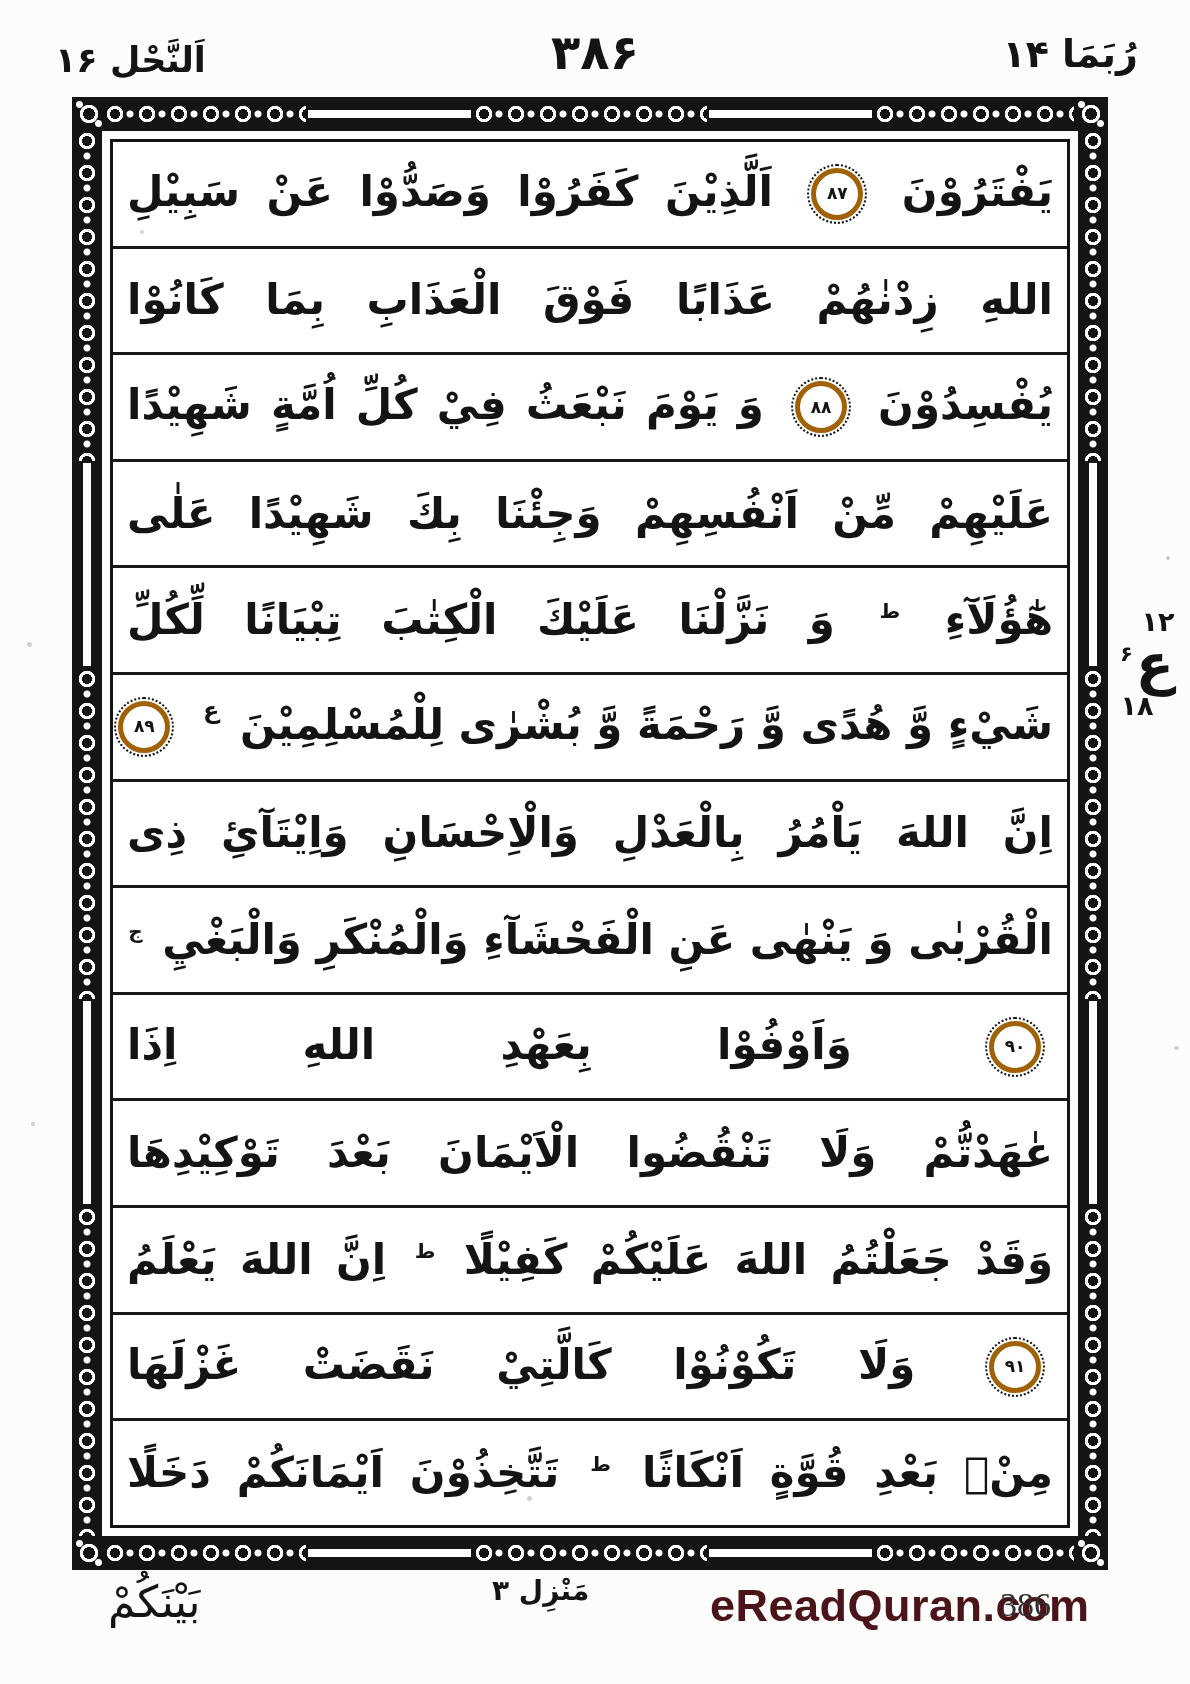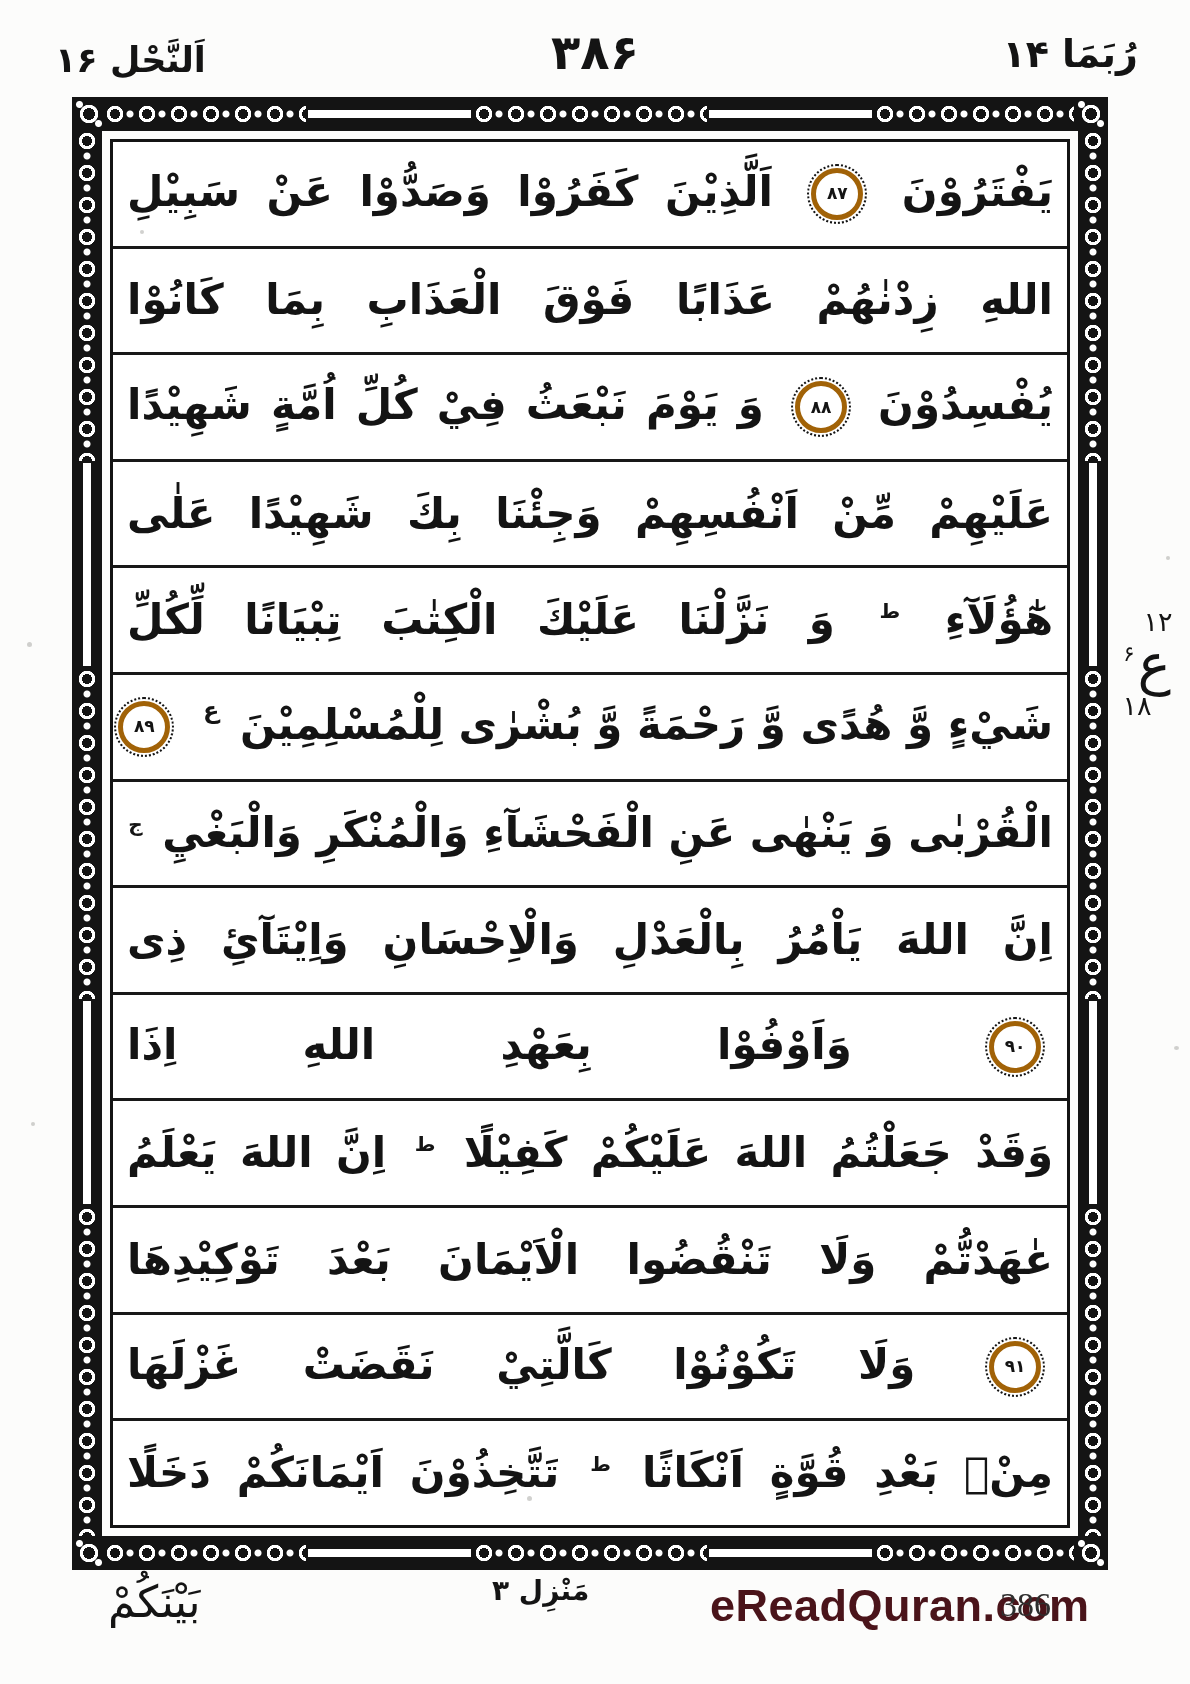--- a/index.html
+++ b/index.html
@@ -55,21 +55,21 @@
   .ayah{display:inline-flex;align-items:center;justify-content:center;
     width:42px;height:42px;border:5px solid #a16207;border-radius:50%;
     outline:2px dotted #141414;outline-offset:2px;
     vertical-align:middle;margin:0 12px;background:#fff;}
   .ayah-num{font-size:17px;font-weight:700;line-height:1;}
   .stop{display:inline-block;font-size:20px;position:relative;top:-16px;margin:0 5px;}
   .ruku-sign{display:inline-block;font-size:24px;position:relative;top:-20px;margin:0 6px;}
 
   
   .ruku-margin{position:absolute;left:1112px;top:608px;width:70px;text-align:center;
-    font-weight:400;direction:rtl;}
+    font-weight:700;direction:rtl;}
   .rm-top{font-size:27px;line-height:1;padding-left:22px;}
   .rm-mid{display:flex;direction:rtl;align-items:center;justify-content:center;gap:3px;margin-top:2px;}
   .rm-ain{font-size:56px;line-height:.95;}
   .rm-side{font-size:21px;position:relative;top:-10px;}
   .rm-bottom{font-size:27px;line-height:1;padding-right:20px;margin-top:2px;}
 
   
   .catchword{position:absolute;left:108px;top:1576px;font-size:44px;font-weight:400;direction:rtl;}
   .manzil{position:absolute;left:492px;top:1574px;font-size:28px;font-weight:700;direction:rtl;text-align:right;}
   .watermark{position:absolute;left:710px;top:1580px;font-size:45px;font-weight:700;
@@ -140,35 +140,35 @@
       </div>
       <div class="row">
         <div class="line"><span class="qtext">هٰٓؤُلَآءِ</span> <span class="stop">ط</span> <span class="qtext">وَ نَزَّلْنَا عَلَيْكَ الْكِتٰبَ تِبْيَانًا لِّكُلِّ</span> </div>
       </div>
       <div class="row">
         <div class="line"><span class="qtext">شَيْءٍ وَّ هُدًى وَّ رَحْمَةً وَّ بُشْرٰى لِلْمُسْلِمِيْنَ</span> <span class="ruku-sign">ع</span> <span class="ayah">
             <span class="ayah-num">۸۹</span>
           </span> </div>
       </div>
       <div class="row">
-        <div class="line"><span class="qtext">الْقُرْبٰى وَ يَنْهٰى عَنِ الْفَحْشَآءِ وَالْمُنْكَرِ وَالْبَغْيِ</span> <span class="stop">ج</span> </div>
+        <div class="line"><span class="qtext">اِنَّ اللهَ يَاْمُرُ بِالْعَدْلِ وَالْاِحْسَانِ وَاِيْتَآئِ ذِى</span> </div>
       </div>
       <div class="row">
-        <div class="line"><span class="qtext">اِنَّ اللهَ يَاْمُرُ بِالْعَدْلِ وَالْاِحْسَانِ وَاِيْتَآئِ ذِى</span> </div>
+        <div class="line"><span class="qtext">الْقُرْبٰى وَ يَنْهٰى عَنِ الْفَحْشَآءِ وَالْمُنْكَرِ وَالْبَغْيِ</span> <span class="stop">ج</span> </div>
       </div>
       <div class="row">
         <div class="line"> <span class="ayah">
             <span class="ayah-num">۹۰</span>
           </span> <span class="qtext">وَاَوْفُوْا بِعَهْدِ اللهِ اِذَا</span> </div>
       </div>
       <div class="row">
-        <div class="line"><span class="qtext">وَقَدْ جَعَلْتُمُ اللهَ عَلَيْكُمْ كَفِيْلًا</span> <span class="stop">ط</span> <span class="qtext">اِنَّ اللهَ يَعْلَمُ</span> </div>
+        <div class="line"><span class="qtext">عٰهَدْتُّمْ وَلَا تَنْقُضُوا الْاَيْمَانَ بَعْدَ تَوْكِيْدِهَا</span> </div>
       </div>
       <div class="row">
-        <div class="line"><span class="qtext">عٰهَدْتُّمْ وَلَا تَنْقُضُوا الْاَيْمَانَ بَعْدَ تَوْكِيْدِهَا</span> </div>
+        <div class="line"><span class="qtext">وَقَدْ جَعَلْتُمُ اللهَ عَلَيْكُمْ كَفِيْلًا</span> <span class="stop">ط</span> <span class="qtext">اِنَّ اللهَ يَعْلَمُ</span> </div>
       </div>
       <div class="row">
         <div class="line"> <span class="ayah">
             <span class="ayah-num">۹۱</span>
           </span> <span class="qtext">وَلَا تَكُوْنُوْا كَالَّتِيْ نَقَضَتْ غَزْلَهَا</span> </div>
       </div>
       <div class="row">
         <div class="line"><span class="qtext">مِنْۢ بَعْدِ قُوَّةٍ اَنْكَاثًا</span> <span class="stop">ط</span> <span class="qtext">تَتَّخِذُوْنَ اَيْمَانَكُمْ دَخَلًا</span> </div>
       </div>
     </div>

